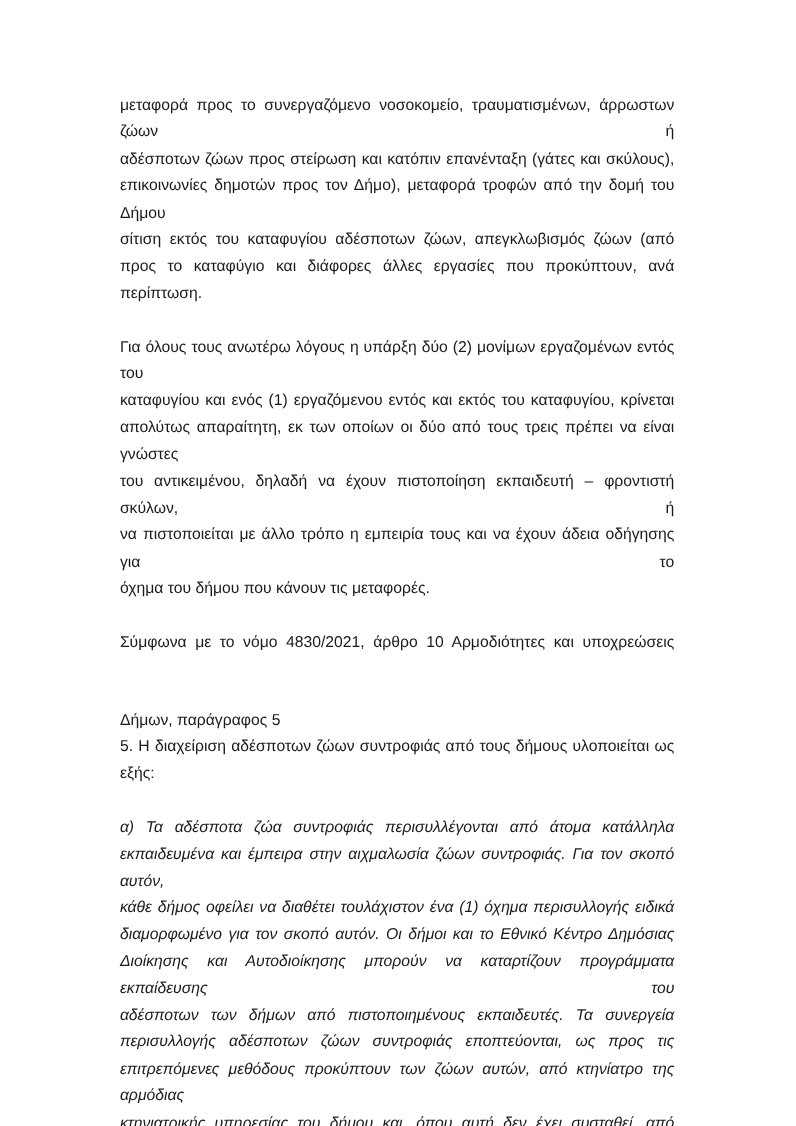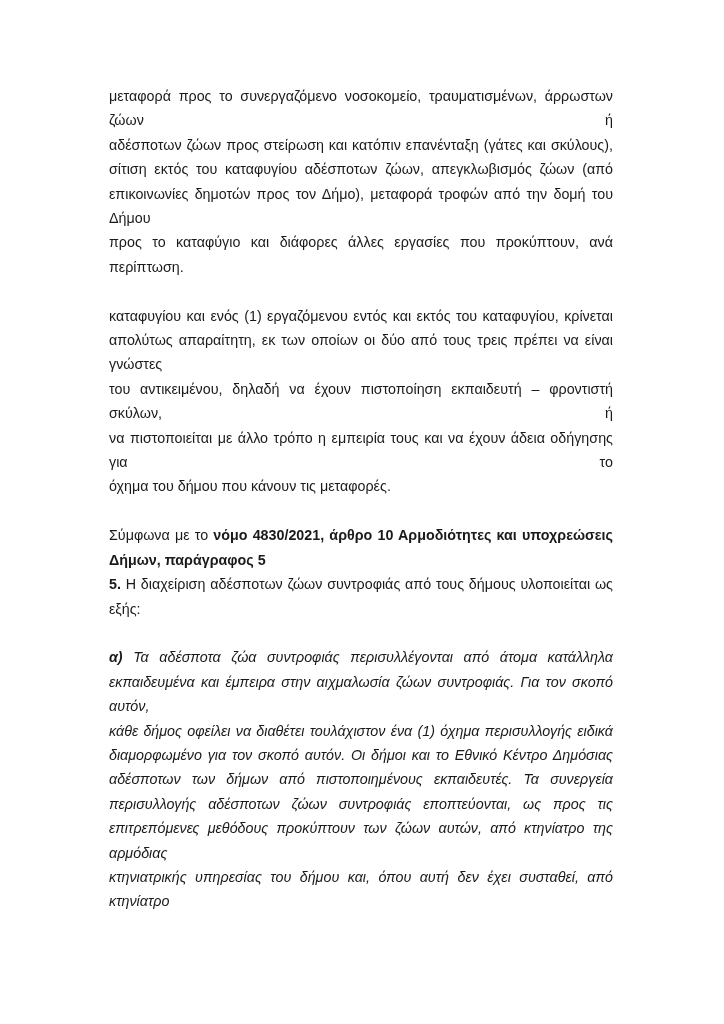--- a/index.html
+++ b/index.html
@@ -22,40 +22,41 @@
       width: 504px;
       font-size: 14.3px;
       line-height: 24.4px;
     }
     .para {
       margin: 0;
       text-align: justify;
     }
     .gap { height: 24.4px; }
     .italic { font-style: italic; }
-    .bold { font-weight: bold; }
+    .bold { font-weight: normal; margin-top: 46px; }
     .line { display: block; text-align: justify; text-align-last: justify; }
     .line.end { text-align-last: left; }
   </style>
 </head>
 <body>
 
 <div class="page">
 
   <div class="para">
     <span class="line">μεταφορά προς το συνεργαζόμενο νοσοκομείο, τραυματισμένων, άρρωστων ζώων ή</span>
     <span class="line">αδέσποτων ζώων προς στείρωση και κατόπιν επανένταξη (γάτες και σκύλους),</span>
+    <span class="line">επικοινωνίες δημοτών προς τον Δήμο), μεταφορά τροφών από την δομή του Δήμου</span>
     <span class="line">σίτιση εκτός του καταφυγίου αδέσποτων ζώων, απεγκλωβισμός ζώων (από</span>
-    <span class="line">επικοινωνίες δημοτών προς τον Δήμο), μεταφορά τροφών από την δομή του Δήμου</span>
     <span class="line end">προς το καταφύγιο και διάφορες άλλες εργασίες που προκύπτουν, ανά περίπτωση.</span>
   </div>
 
   <div class="gap"></div>
 
   <div class="para">
+    <span class="line">Για όλους τους ανωτέρω λόγους η υπάρξη δύο (2) μονίμων εργαζομένων εντός  του</span>
     <span class="line">καταφυγίου και ενός (1) εργαζόμενου εντός και  εκτός του καταφυγίου, κρίνεται</span>
     <span class="line">απολύτως απαραίτητη, εκ των οποίων οι δύο από τους τρεις πρέπει να είναι γνώστες</span>
     <span class="line">του αντικειμένου, δηλαδή να έχουν πιστοποίηση εκπαιδευτή – φροντιστή σκύλων, ή</span>
     <span class="line">να πιστοποιείται με άλλο τρόπο η εμπειρία τους και να έχουν άδεια οδήγησης για το</span>
     <span class="line end">όχημα του δήμου που κάνουν τις μεταφορές.</span>
   </div>
 
   <div class="gap"></div>
 
   <div class="para">
@@ -64,20 +65,21 @@
     <span class="line end"><span class="bold">5.</span><span> Η διαχείριση αδέσποτων ζώων συντροφιάς από τους δήμους υλοποιείται ως εξής:</span></span>
   </div>
 
   <div class="gap"></div>
 
   <div class="para italic">
     <span class="line"><span class="bold">α)</span><span> Τα αδέσποτα ζώα συντροφιάς περισυλλέγονται από άτομα κατάλληλα</span></span>
     <span class="line">εκπαιδευμένα και έμπειρα στην αιχμαλωσία ζώων συντροφιάς. Για τον σκοπό αυτόν,</span>
     <span class="line">κάθε δήμος οφείλει να διαθέτει τουλάχιστον ένα (1) όχημα περισυλλογής ειδικά</span>
     <span class="line">διαμορφωμένο για τον σκοπό αυτόν. Οι δήμοι και το Εθνικό Κέντρο Δημόσιας</span>
+    <span class="line">Διοίκησης και Αυτοδιοίκησης μπορούν να καταρτίζουν προγράμματα εκπαίδευσης του</span>
     <span class="line">αδέσποτων των δήμων από πιστοποιημένους εκπαιδευτές. Τα συνεργεία</span>
     <span class="line">περισυλλογής αδέσποτων ζώων συντροφιάς εποπτεύονται, ως προς τις</span>
     <span class="line">επιτρεπόμενες μεθόδους προκύπτουν των ζώων αυτών, από κτηνίατρο της αρμόδιας</span>
     <span class="line">κτηνιατρικής υπηρεσίας του δήμου και, όπου αυτή δεν έχει συσταθεί, από κτηνίατρο</span>
 
   </div>
 
 </div>
 
 </body></html>

